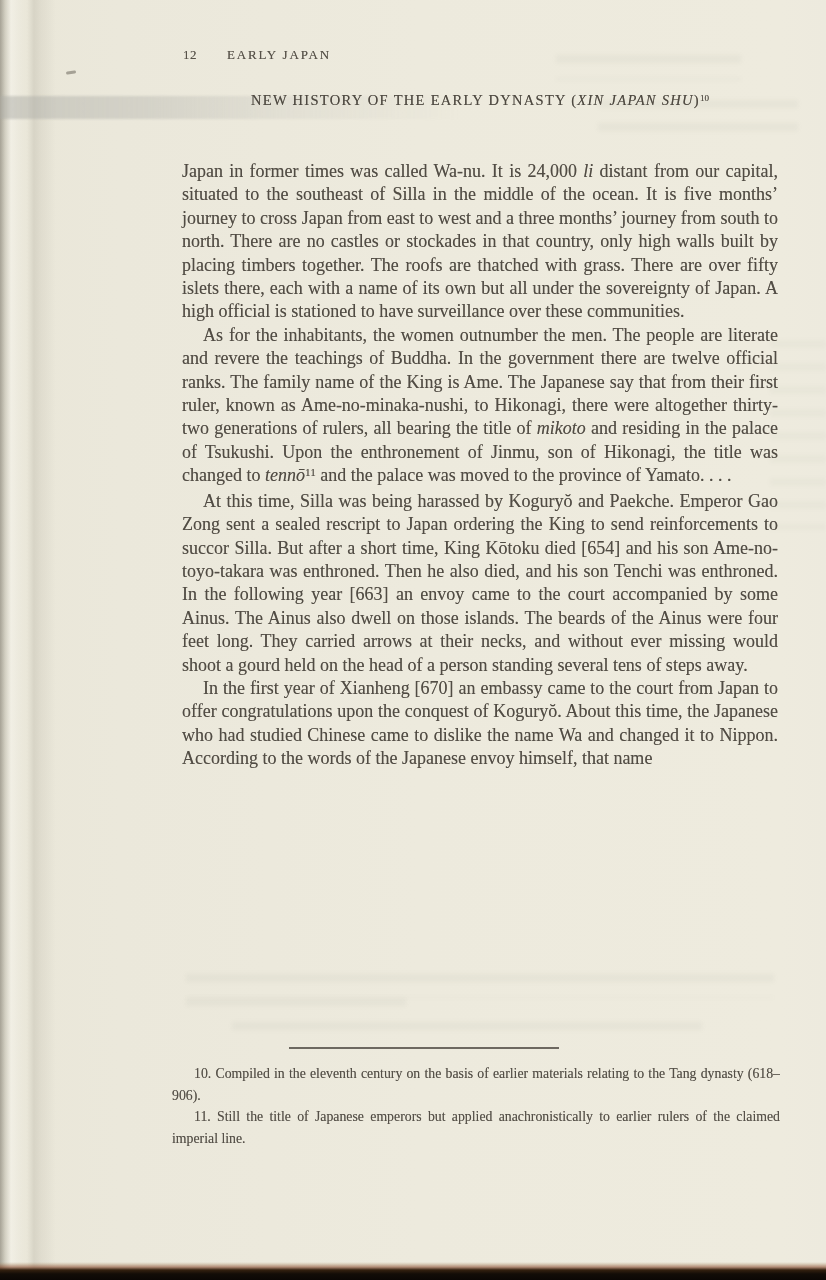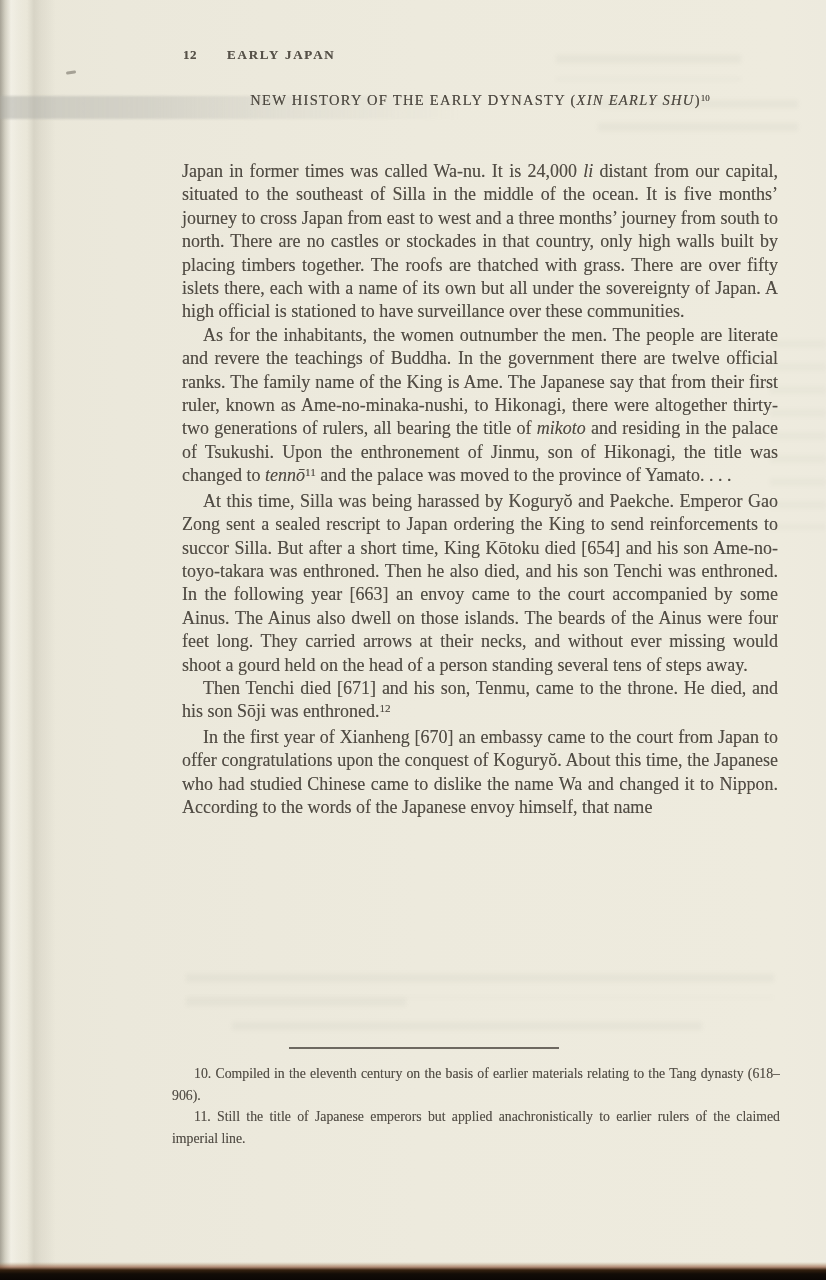--- a/index.html
+++ b/index.html
@@ -60,21 +60,20 @@
   .g2 { left: 598px; top: 100px; width: 200px; height: 46px; }
   .g3 { left: 770px; top: 340px; width: 56px;  height: 190px; opacity: 0.35; }
   .g4 { left: 186px; top: 974px; width: 588px; height: 24px; }
   .g5 { left: 186px; top: 998px; width: 220px; height: 16px; }
   .g6 { left: 232px; top: 1022px; width: 470px; height: 15px; }
 
   .running-head {
     position: absolute; top: 47px; left: 183px;
     font-size: 13px; letter-spacing: 1.8px; color: #565148;
     text-shadow: 0 0 0.5px rgba(86,81,72,0.55);
-    font-weight: bold;
   }
   .running-head .pagenum { margin-right: 30px; letter-spacing: 0.5px; }
 
   .title {
     position: absolute; top: 92px; left: 182px; width: 596px;
     margin: 0; text-align: center;
     font-size: 14.5px; font-weight: normal; letter-spacing: 1.3px;
     color: #4e4941;
     text-shadow: 0 0 0.5px rgba(78,73,65,0.6);
     white-space: nowrap;
@@ -115,27 +114,26 @@
 
   <div class="ghost g1"></div>
   <div class="ghost g2"></div>
   <div class="ghost g3"></div>
   <div class="ghost g4"></div>
   <div class="ghost g5"></div>
   <div class="ghost g6"></div>
 
   <header class="running-head"><span class="pagenum">12</span><span>EARLY JAPAN</span></header>
 
-  <h1 class="title"><span>NEW HISTORY OF THE EARLY DYNASTY (</span><span class="it">XIN EARLY SHU</span><span>)</span><span class="sup">10</span></h1>
+  <h1 class="title"><span>NEW HISTORY OF THE EARLY DYNASTY (</span><span class="it">XIN JAPAN SHU</span><span>)</span><span class="sup">10</span></h1>
 
   <main class="body-text">
     <p class="para first"><span>Japan in former times was called Wa-nu. It is 24,000 </span><span class="it">li</span><span> distant from our capital, situated to the southeast of Silla in the middle of the ocean. It is five months’ journey to cross Japan from east to west and a three months’ journey from south to north. There are no castles or stockades in that country, only high walls built by placing timbers together. The roofs are thatched with grass. There are over fifty islets there, each with a name of its own but all under the sovereignty of Japan. A high official is stationed to have surveillance over these communities.</span></p>
     <p class="para"><span>As for the inhabitants, the women outnumber the men. The people are literate and revere the teachings of Buddha. In the government there are twelve official ranks. The family name of the King is Ame. The Japanese say that from their first ruler, known as Ame-no-minaka-nushi, to Hikonagi, there were altogether thirty-two generations of rulers, all bearing the title of </span><span class="it">mikoto</span><span> and residing in the palace of Tsukushi. Upon the enthronement of Jinmu, son of Hikonagi, the title was changed to </span><span class="it">tennō</span><span class="sup">11</span><span> and the palace was moved to the province of Yamato. . . .</span></p>
     <p class="para"><span>At this time, Silla was being harassed by Koguryŏ and Paekche. Emperor Gao Zong sent a sealed rescript to Japan ordering the King to send reinforcements to succor Silla. But after a short time, King Kōtoku died [654] and his son Ame-no-toyo-takara was enthroned. Then he also died, and his son Tenchi was enthroned. In the following year [663] an envoy came to the court accompanied by some Ainus. The Ainus also dwell on those islands. The beards of the Ainus were four feet long. They carried arrows at their necks, and without ever missing would shoot a gourd held on the head of a person standing several tens of steps away.</span></p>
-    <p class="para"><span>Then Tenchi died [671] and his son, Tenmu, came to the throne. He died, and his son Sōji was enthroned.</span><span class="sup">12</span></p>
     <p class="para"><span>In the first year of Xianheng [670] an embassy came to the court from Japan to offer congratulations upon the conquest of Koguryŏ. About this time, the Japanese who had studied Chinese came to dislike the name Wa and changed it to Nippon. According to the words of the Japanese envoy himself, that name</span></p>
   </main>
 
   <div class="footnote-rule"></div>
 
   <footer class="footnotes">
     <p class="fn">10. Compiled in the eleventh century on the basis of earlier materials relating to the Tang dynasty (618–906).</p>
     <p class="fn">11. Still the title of Japanese emperors but applied anachronistically to earlier rulers of the claimed imperial line.</p>
   </footer>
 

